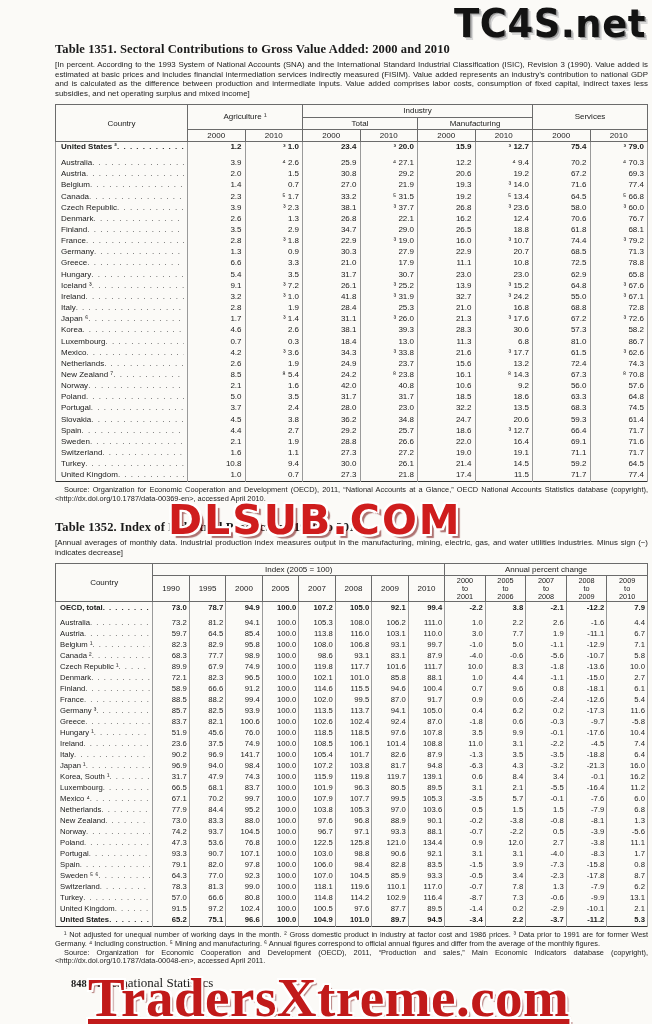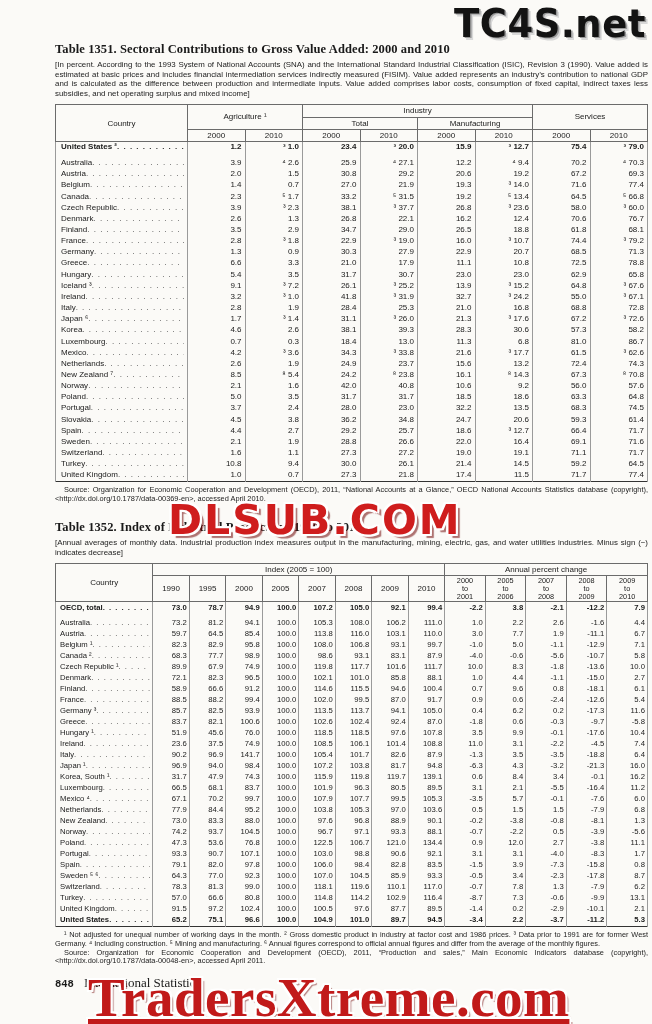--- a/index.html
+++ b/index.html
@@ -55,21 +55,21 @@
 
   .fn-block { margin-top:4px; }
   .fn {
     font-size:7.4px; line-height:1.2; color:#222; text-align:justify;
     text-indent:9px;
   }
 
   .sec2 { margin-top:16px; }
 
   .footer-line { margin-top:9px; display:flex; align-items:baseline; gap:10px; }
-  .pageno { font-weight:bold; font-size:10.5px; font-family:Liberation Mono, monospace; }
+  .pageno { font-weight:bold; font-size:10.5px; font-family:Liberation Serif, serif;margin-left:16px; }
   .section-name { font-family:"Liberation Serif", serif; font-size:13px; }
   .credit { margin-top:6px; text-align:center; font-size:7.6px; color:#222; }
 
   
   .wm { position:absolute; z-index:30; pointer-events:none; }
   .wm-tc4s {
     top:2px; right:6px;
     font-family:"DejaVu Sans", sans-serif; font-weight:900;
     font-size:37px; letter-spacing:0.5px; color:#131313;
     text-shadow:1.5px 1.5px 0 #9a9a9a, 3px 3px 0 #d8d8d8;
@@ -1108,21 +1108,21 @@
               <div>
                 <span class="cname">Poland</span>
                 <span class="dots"></span>
               </div>
             </td>
             <td class="num">47.3</td>
             <td class="num">53.6</td>
             <td class="num">76.8</td>
             <td class="num">100.0</td>
             <td class="num">122.5</td>
-            <td class="num">106.7</td>
+            <td class="num">125.8</td>
             <td class="num">121.0</td>
             <td class="num">134.4</td>
             <td class="num">0.9</td>
             <td class="num">12.0</td>
             <td class="num">2.7</td>
             <td class="num">-3.8</td>
             <td class="num">11.1</td>
           </tr>
           <tr>
             <td class="cname-cell">

